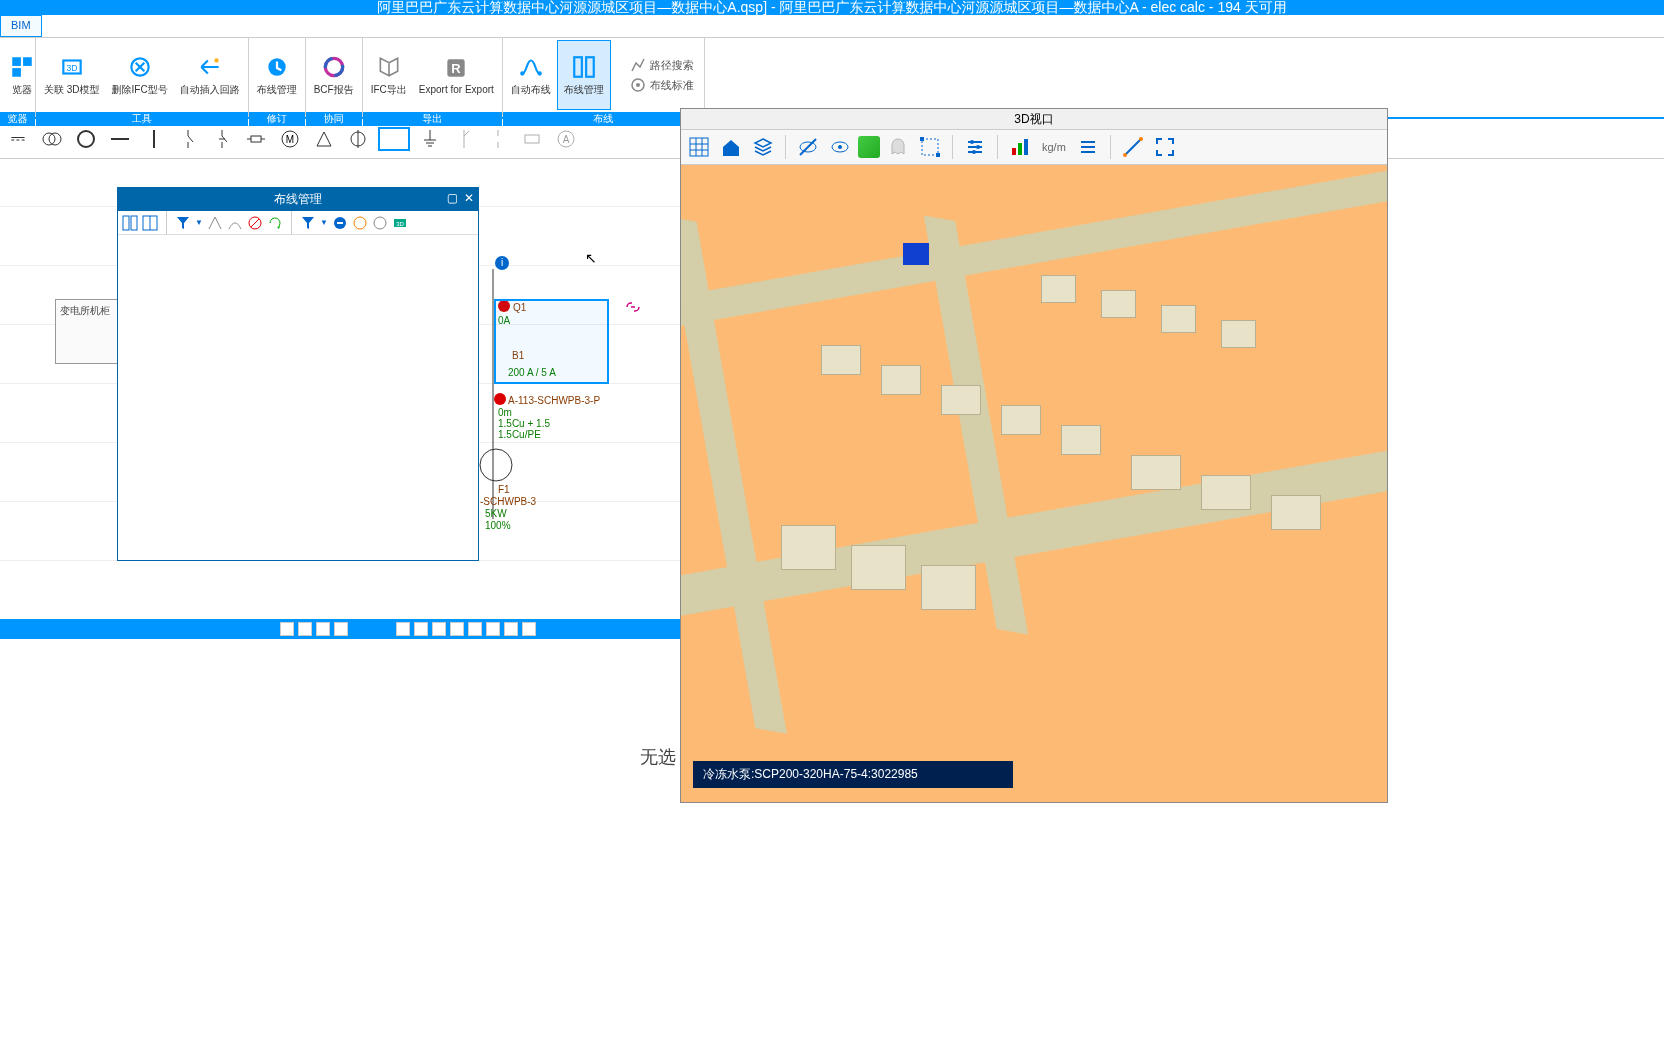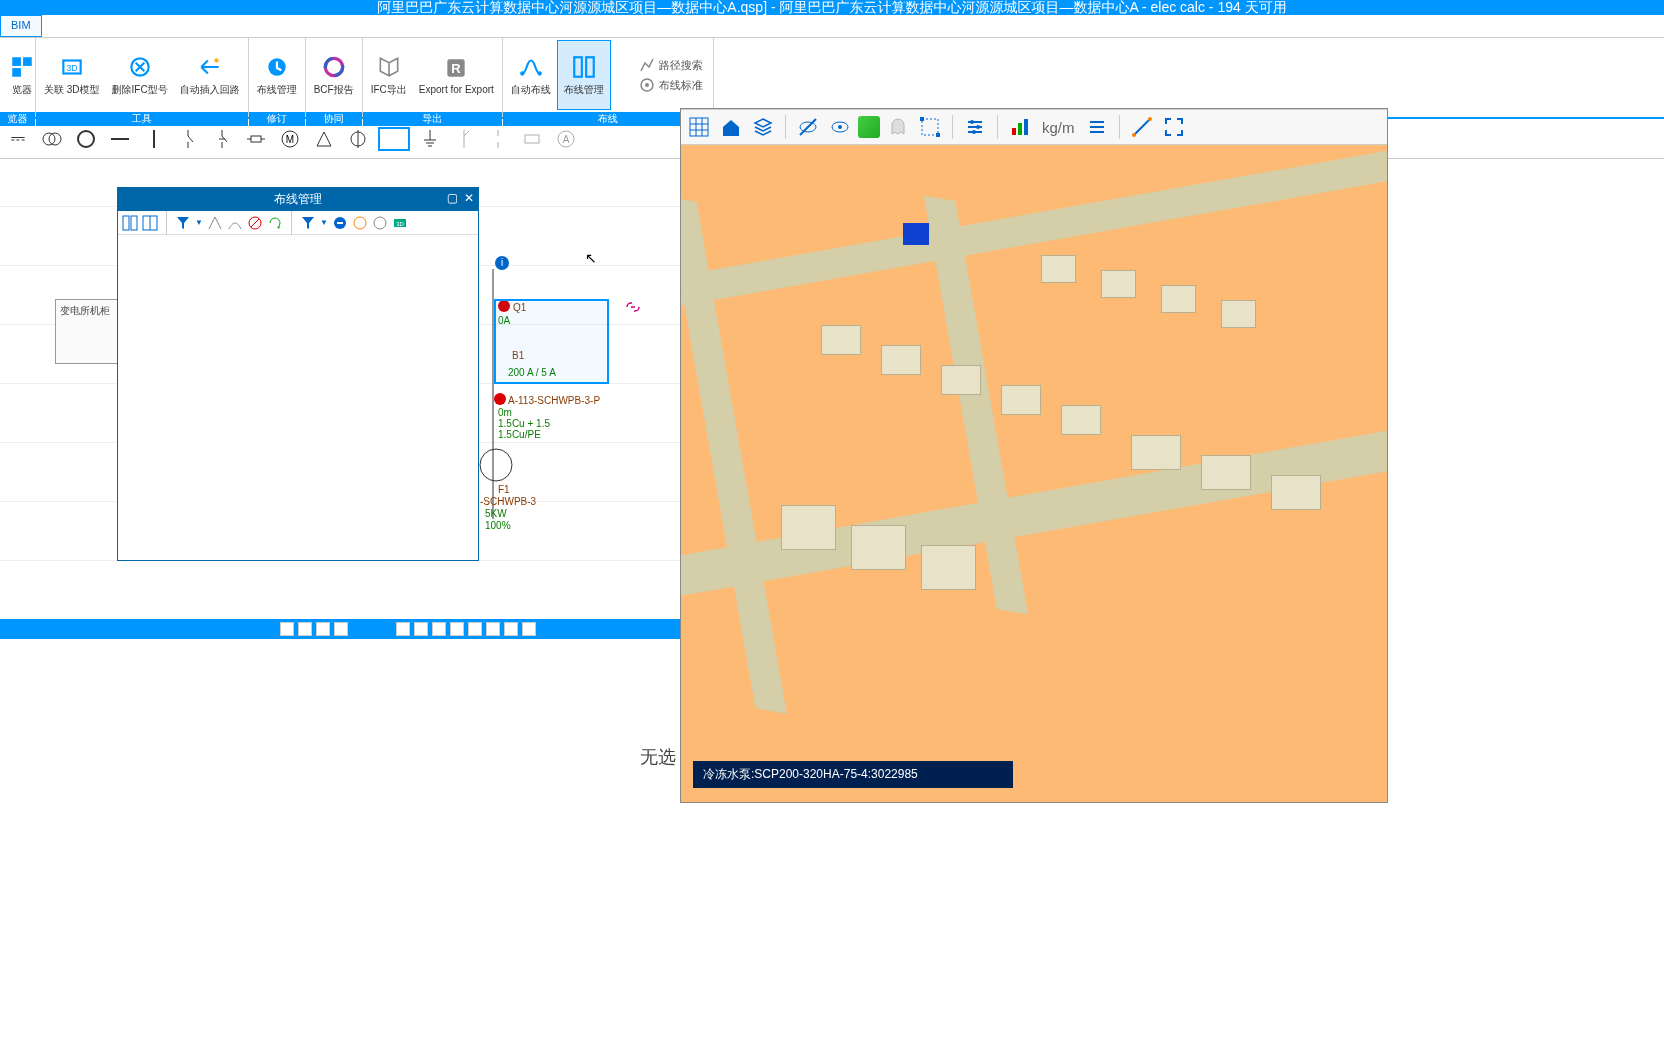--- a/index.html
+++ b/index.html
@@ -40,21 +40,21 @@
 .vp3d-title{height:20px;text-align:center;font-size:12px;line-height:20px;color:#000;background:#f0f0f0}
 .vp3d-toolbar{height:36px;background:#f7f7f7;display:flex;align-items:center;padding:0 4px;gap:4px;border-bottom:1px solid #ccc;border-top:1px solid #ccc}
 .vp3d-ico{width:28px;height:28px;cursor:pointer;display:flex;align-items:center;justify-content:center}
 .vp3d-canvas{flex:1;background:#fdba74;position:relative;overflow:hidden}
 .vp3d-floor{position:absolute;background:#d4cfa8;transform-origin:center}
 .vp3d-box{position:absolute;background:#e8e3c8;border:1px solid #b8b090}
 .vp3d-select{position:absolute;background:#1040d0}
 .vp3d-status{position:absolute;left:12px;bottom:14px;background:#002050;color:#fff;font-size:12px;padding:5px 10px;min-width:320px}
 .cursor{position:absolute;left:585px;top:250px;font-size:14px;pointer-events:none}
 .vsep{width:1px;height:24px;background:#ccc;margin:0 4px}
-.kg-label{font-size:15px;color:#666;padding:0 4px}
+.kg-label{font-size:11px;color:#666;padding:0 4px}
 .green-cube{background:linear-gradient(135deg,#4c4,#2a2)}
 .ghost{opacity:.6}
 .elec-sym{font-size:18px;color:#333}
 .circle-sym{width:18px;height:18px;border:2px solid #333;border-radius:50%}
 </style>
 </head>
 <body>
 
 <div class="titlebar">
   <span>阿里巴巴广东云计算数据中心河源源城区项目—数据中心A.qsp] - 阿里巴巴广东云计算数据中心河源源城区项目—数据中心A - elec calc - 194 天可用</span>
@@ -156,21 +156,21 @@
           </svg>
           <span>自动布线</span>
         </div>
       <div class="ribbon-btn" style="background:#d5ecff;border:1px solid #0096ff">
           <svg class="ico" viewBox="0 0 24 24">
             <rect x="3" y="3" width="7" height="18" fill="none" stroke="#0096ff" stroke-width="2"></rect>
             <rect x="14" y="3" width="7" height="18" fill="none" stroke="#0096ff" stroke-width="2"></rect>
           </svg>
           <span>布线管理</span>
         </div>
-      <div style="display:flex;flex-direction:column;justify-content:center;padding-left:20px">
+      <div style="display:flex;flex-direction:column;justify-content:center;padding-left:11px">
         <div class="ribbon-text-item">
             <svg class="mini-ico" viewBox="0 0 16 16">
               <path d="M2 14l4-8 4 4 4-8" fill="none" stroke="#888" stroke-width="1.5"></path>
             </svg>
             <span>路径搜索</span>
           </div>
         <div class="ribbon-text-item">
             <svg class="mini-ico" viewBox="0 0 16 16">
               <circle cx="8" cy="8" r="6" fill="none" stroke="#888" stroke-width="1.5"></circle>
               <circle cx="8" cy="8" r="2" fill="#888"></circle>
@@ -412,20 +412,21 @@
     <div class="sb-ico"></div>
     <div class="sb-ico"></div>
   </div>
 </div>
 
 <div class="no-sel">无选</div>
 
 <div class="cursor">↖</div>
 
 <div class="vp3d">
+  <div class="vp3d-title">3D视口</div>
   <div class="vp3d-toolbar">
     <div class="vp3d-ico">
         <svg width="22" height="22">
           <rect x="2" y="2" width="18" height="18" fill="none" stroke="#0066cc"></rect>
           <line x1="2" y1="8" x2="20" y2="8" stroke="#0066cc"></line>
           <line x1="2" y1="14" x2="20" y2="14" stroke="#0066cc"></line>
           <line x1="8" y1="2" x2="8" y2="20" stroke="#0066cc"></line>
           <line x1="14" y1="2" x2="14" y2="20" stroke="#0066cc"></line>
         </svg>
       </div>

